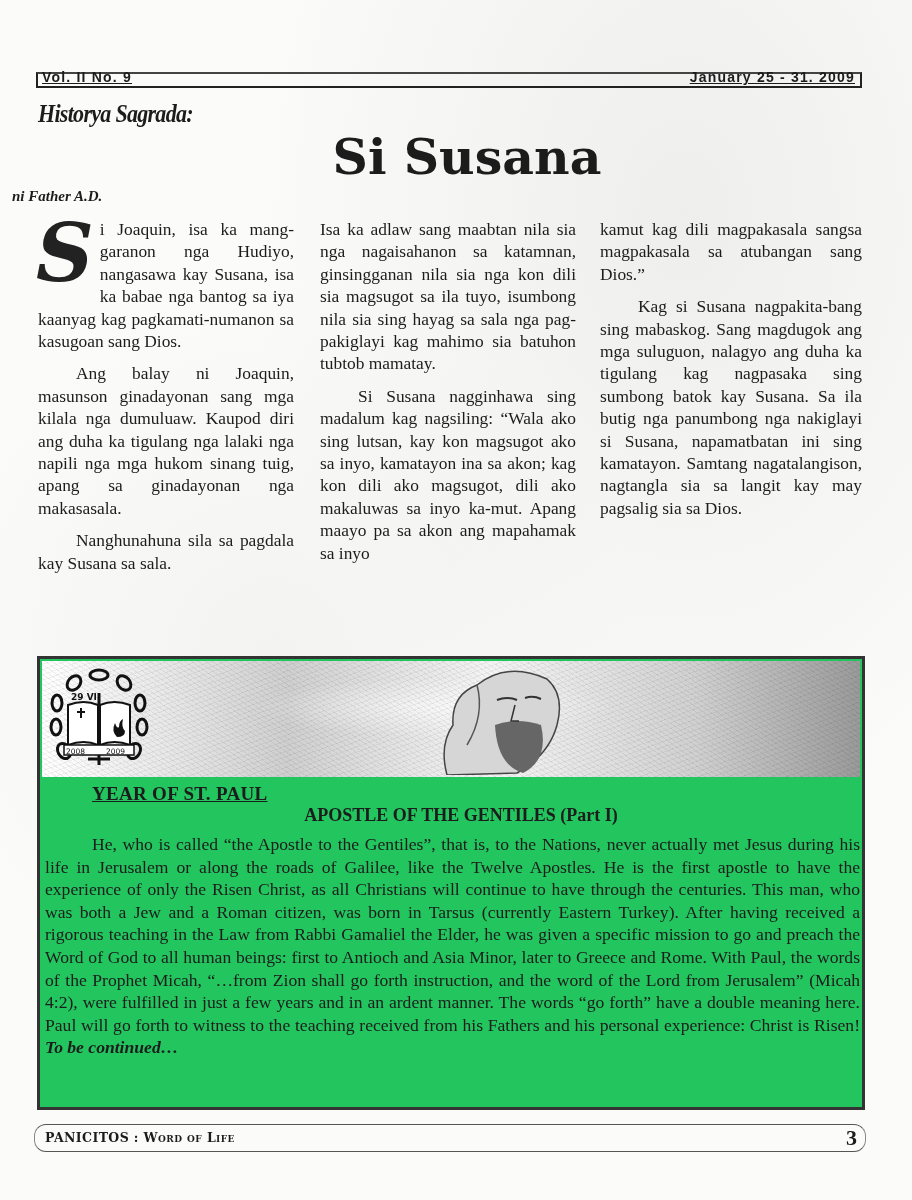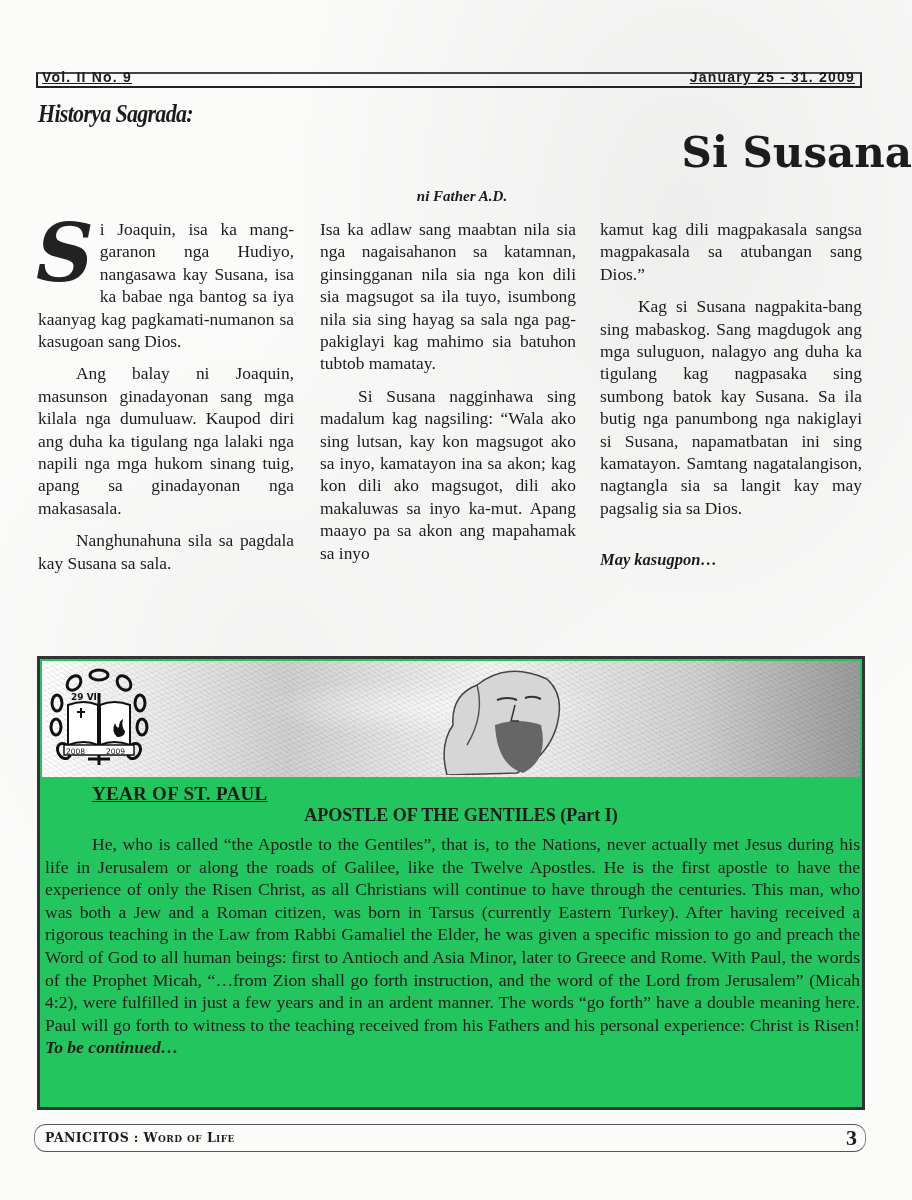--- a/index.html
+++ b/index.html
@@ -24,26 +24,26 @@
     font-size: 14px; font-weight: bold; letter-spacing: 1.2px;
   }
   .header-bar .vol { position: absolute; left: 4px; bottom: 1px; text-decoration: underline; }
   .header-bar .date { position: absolute; right: 5px; bottom: 1px; text-decoration: underline; }
   .section-label {
     position: absolute; left: 38px; top: 100px;
     font-family: "Liberation Serif", serif; font-style: italic; font-weight: bold;
     font-size: 25px; letter-spacing: -0.8px; transform: scaleX(0.88); transform-origin: left;
   }
   .title {
-    position: absolute; left: 0; right: 0; top: 128px; text-align: right;
-    font-family: "DejaVu Serif", serif; font-weight: bold; font-size: 42px;
+    position: absolute; left: 0; right: 0; top: 128px; text-align: center;
+    font-family: "DejaVu Serif", serif; font-weight: bold; font-size: 49px;
     padding-left: 22px;
   }
   .byline {
-    position: absolute; left: 0; right: 0; top: 188px; text-align: center;
+    position: absolute; left: 0; right: 0; top: 188px; 
     font-style: italic; font-weight: bold; font-size: 15px;
     padding-left: 12px;
   }
   .col {
     position: absolute; top: 218px; width: 256px;
     font-size: 17.4px; line-height: 22.4px; text-align: justify;
   }
   .col p { margin: 0; }
   .col p.indent { text-indent: 38px; margin-top: 10px; }
   .col1 { left: 38px; }
@@ -127,21 +127,20 @@
 </div>
 
 <div class="col col2">
   <p>Isa ka adlaw sang maabtan nila sia nga nagaisahanon sa katamnan, ginsingganan nila sia nga kon dili sia magsugot sa ila tuyo, isumbong nila sia sing hayag sa sala nga pag-pakiglayi kag mahimo sia batuhon tubtob mamatay.</p>
   <p class="indent">Si Susana nagginhawa sing madalum kag nagsiling: “Wala ako sing lutsan, kay kon magsugot ako sa inyo, kamatayon ina sa akon; kag kon dili ako magsugot, dili ako makaluwas sa inyo ka-mut. Apang maayo pa sa akon ang mapahamak sa inyo</p>
 </div>
 
 <div class="col col3">
   <p>kamut kag dili magpakasala sangsa magpakasala sa atubangan sang Dios.”</p>
   <p class="indent">Kag si Susana nagpakita-bang sing mabaskog. Sang magdugok ang mga suluguon, nalagyo ang duha ka tigulang kag nagpasaka sing sumbong batok kay Susana. Sa ila butig nga panumbong nga nakiglayi si Susana, napamatbatan ini sing kamatayon. Samtang nagatalangison, nagtangla sia sa langit kay may pagsalig sia sa Dios.</p>
-  <p class="continued">May kasugpon…</p>
 </div>
 
 <div class="box">
   <div class="banner">
     <div class="texture"></div>
     <svg class="logo" viewBox="0 0 110 110">
       <g fill="none" stroke="#111" stroke-width="3">
         <ellipse cx="55" cy="10" rx="9" ry="5"></ellipse>
         <ellipse cx="80" cy="18" rx="6" ry="8" transform="rotate(-40 80 18)"></ellipse>
         <ellipse cx="96" cy="38" rx="5" ry="8"></ellipse>

